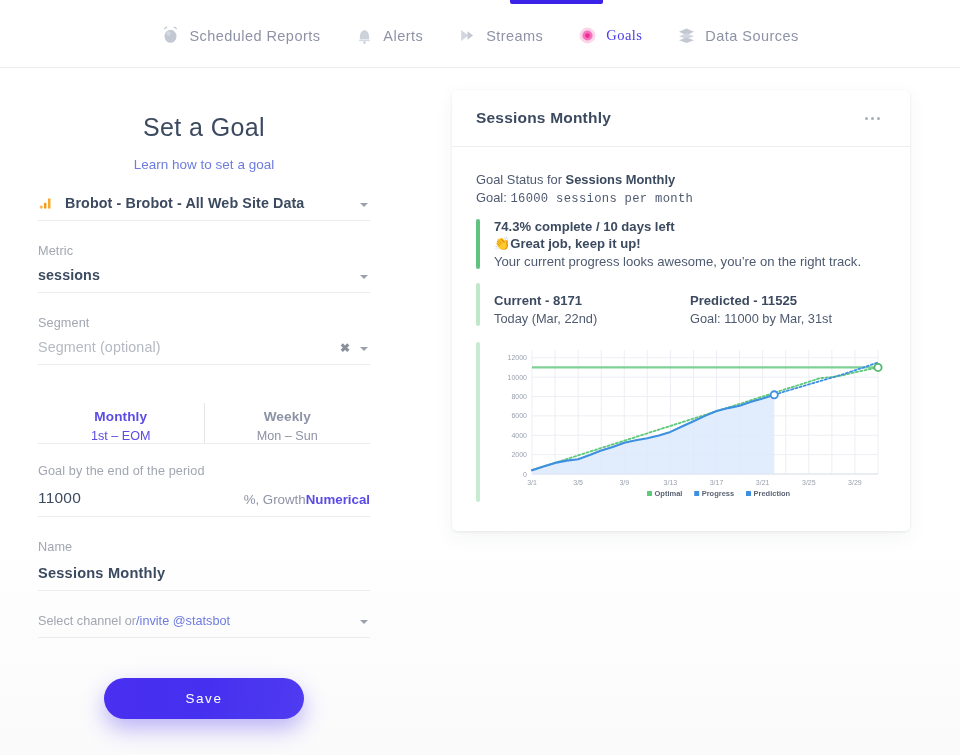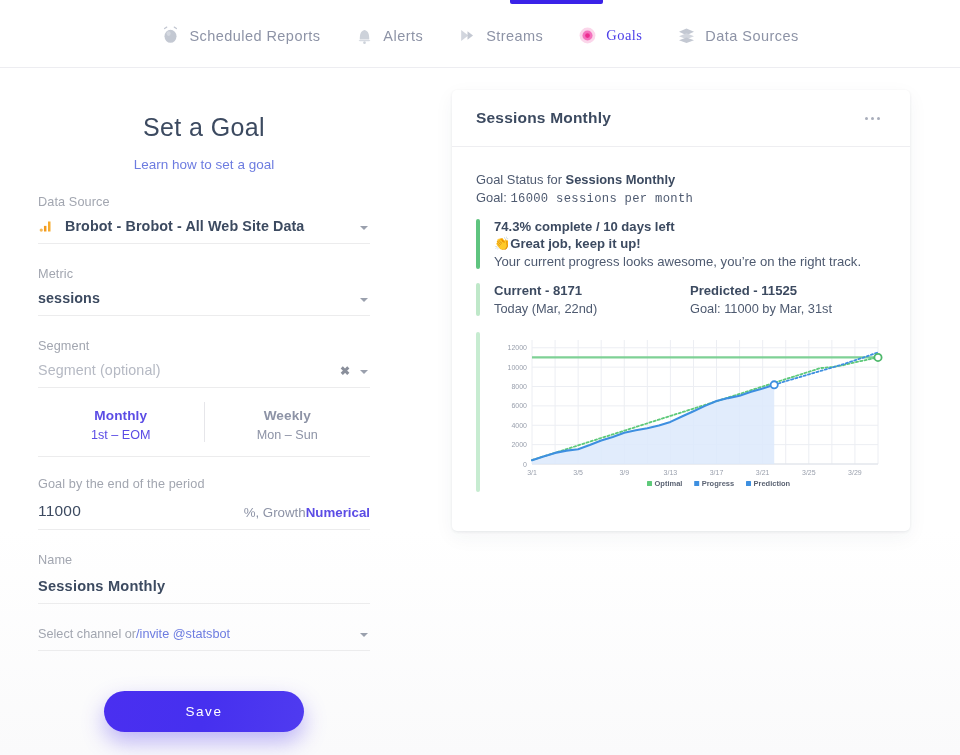--- a/index.html
+++ b/index.html
@@ -68,22 +68,22 @@
     cursor: pointer;
   }
   .clear-x {
     position: absolute; right: 20px; bottom: 10px; font-size: 12px;
     color: #8a8f9b; cursor: pointer; line-height: 1; font-weight: bold;
   }
   .ga-ico { width: 15px; height: 15px; flex: 0 0 15px; }
 
   
   .period {
-    margin-top: 14px; display: flex; border-bottom: 1px solid #ececed;
-    padding-bottom: 14px;
+    margin-top: 38px; display: flex; border-bottom: 1px solid #ececed;
+    padding-bottom: 0;
   }
   .period-tab { flex: 1; text-align: center; cursor: pointer; padding-top: 6px; }
   .period-tab + .period-tab { border-left: 1px solid #e6e6ea; }
   .period-name { font-size: 13.6px; color: #8d93a6; font-weight: bold; letter-spacing:.1px;}
   .period-range { font-size: 12.6px; color: #8d93a6; margin-top: 5px; }
   .period-tab.active .period-name,
   .period-tab.active .period-range { color: #5b4ce5; }
 
   .goal-row { display: flex; align-items: flex-end; justify-content: space-between; }
   .goal-num { font-size: 15.5px; color: #3c4a60; letter-spacing:.2px; }
@@ -129,21 +129,21 @@
   .block::before {
     content: ""; position: absolute; left: 0; top: 0; bottom: 0; width: 4px;
     border-radius: 2px; background: #5fc47f;
   }
   .block.light::before { background: #bfe8c9; }
   .b-strong { font-size: 13.1px; color: #3c4a60; font-weight: bold; }
   .b-emoji { font-size: 13.1px; color: #3c4a60; font-weight: bold; margin-top: 2px; }
   .b-text  { font-size: 13.1px; color: #4e5a70; margin-top: 3px; }
 
   .kpis { display: flex; margin-top: 14px; }
-  .kpi { width: 210px; }
+  .kpi { width: 210px; margin-top: 10px; }
   .kpi-title { font-size: 13.1px; color: #3c4a60; font-weight: bold; }
   .kpi-sub { font-size: 12.8px; color: #4e5a70; margin-top: 3px; }
 
   
   .chart-block { position: relative; padding-left: 18px; margin-top: 16px; }
   .chart-block::before {
     content: ""; position: absolute; left: 0; top: 0; bottom: 6px; width: 4px;
     border-radius: 2px; background: #c7ecd1;
   }
   .chart-host { width: 392px; height: 166px; }
@@ -218,21 +218,20 @@
   </nav>
   <div class="nav-divider"></div>
 
   <section class="form-col">
     <div class="form-inner">
 
       <h1 class="form-title">Set a Goal</h1>
       <div class="form-sub">Learn how to set a goal</div>
 
       <div class="field">
-        <div class="field-label">Data Source</div>
         <div class="field-value">
           <span class="ga-ico">
             <svg viewBox="0 0 24 24" width="15" height="15">
               <path d="M16 4 h4 v16 h-4 z" fill="#f5a623" opacity=".95"></path>
               <path d="M9.5 11 h4 v9 h-4 z" fill="#f29a1f"></path>
               <circle cx="5.2" cy="17.6" r="2.6" fill="#f7b955"></circle>
             </svg>
           </span>
           <span>Brobot - Brobot - All Web Site Data</span>
         </div>

